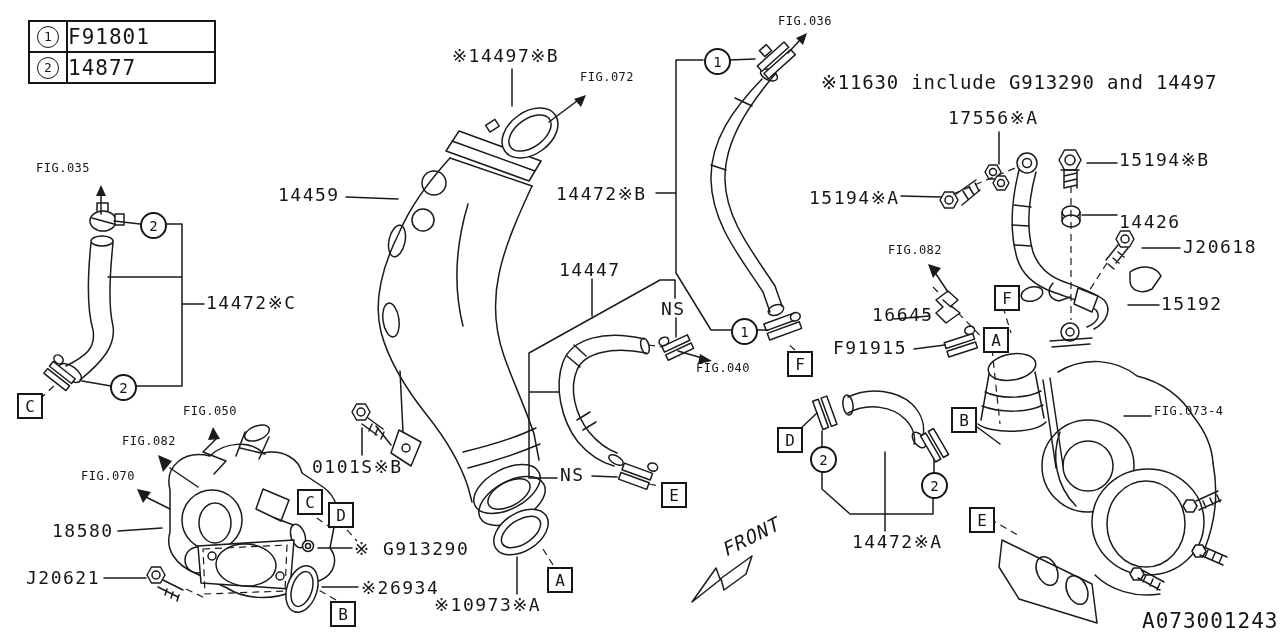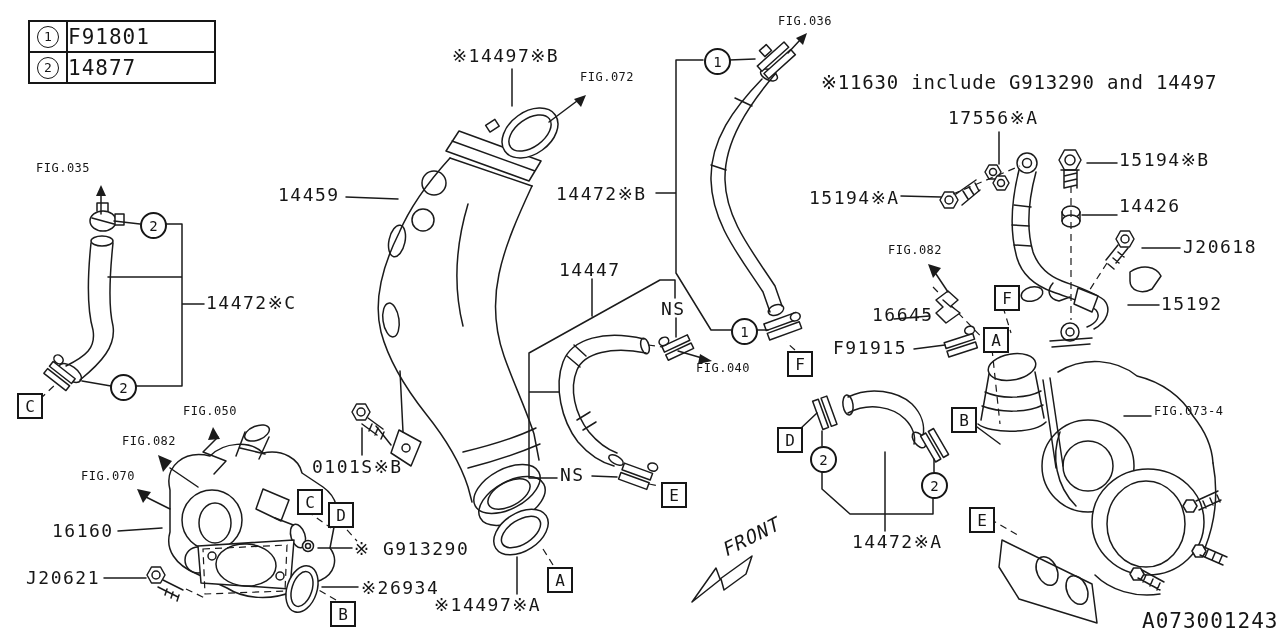--- a/index.html
+++ b/index.html
@@ -320,40 +320,40 @@
   <div class="lbl fig" style="left:580px;top:71px">FIG.072</div>
   <div class="lbl fig" style="left:778px;top:15px">FIG.036</div>
   <div class="lbl note" style="left:821px;top:73px">※11630 include G913290 and 14497</div>
   <div class="lbl part" style="left:452px;top:47px">※14497※B</div>
   <div class="lbl part" style="left:278px;top:186px">14459</div>
   <div class="lbl part" style="left:556px;top:185px">14472※B</div>
   <div class="lbl part" style="left:206px;top:294px">14472※C</div>
   <div class="lbl part" style="left:948px;top:109px">17556※A</div>
   <div class="lbl part" style="left:1119px;top:151px">15194※B</div>
   <div class="lbl part" style="left:809px;top:189px">15194※A</div>
-  <div class="lbl part" style="left:1119px;top:197px">14426</div>
+  <div class="lbl part" style="left:1119px;top:213px">14426</div>
   <div class="lbl part" style="left:1183px;top:238px">J20618</div>
   <div class="lbl fig" style="left:888px;top:244px">FIG.082</div>
   <div class="lbl part" style="left:872px;top:306px">16645</div>
   <div class="lbl part" style="left:833px;top:339px">F91915</div>
   <div class="lbl part" style="left:1161px;top:295px">15192</div>
   <div class="lbl fig" style="left:1154px;top:405px">FIG.073-4</div>
   <div class="lbl part" style="left:559px;top:261px">14447</div>
   <div class="lbl part" style="left:661px;top:300px">NS</div>
   <div class="lbl fig" style="left:696px;top:362px">FIG.040</div>
   <div class="lbl part" style="left:560px;top:466px">NS</div>
   <div class="lbl fig" style="left:183px;top:405px">FIG.050</div>
   <div class="lbl fig" style="left:122px;top:435px">FIG.082</div>
   <div class="lbl fig" style="left:81px;top:470px">FIG.070</div>
-  <div class="lbl part" style="left:52px;top:522px">16160</div>
+  <div class="lbl part" style="left:52px;top:522px">18580</div>
   <div class="lbl part" style="left:26px;top:569px">J20621</div>
   <div class="lbl part" style="left:312px;top:458px">0101S※B</div>
   <div class="lbl part" style="left:354px;top:540px">※ G913290</div>
   <div class="lbl part" style="left:361px;top:579px">※26934</div>
-  <div class="lbl part" style="left:434px;top:596px">※14497※A</div>
+  <div class="lbl part" style="left:434px;top:596px">※10973※A</div>
   <div class="lbl part" style="left:852px;top:533px">14472※A</div>
   <div class="lbl" style="left:1142px;top:611px;font-size:21px;letter-spacing:1px">A073001243</div>
   <div class="lbl" id="front-label" style="left:722px;top:541px">FRONT</div>
 
   <div class="cbox" style="left:547px;top:567px">A</div>
   <div class="cbox" style="left:983px;top:327px">A</div>
   <div class="cbox" style="left:330px;top:601px">B</div>
   <div class="cbox" style="left:951px;top:407px">B</div>
   <div class="cbox" style="left:17px;top:393px">C</div>
   <div class="cbox" style="left:297px;top:489px">C</div>

